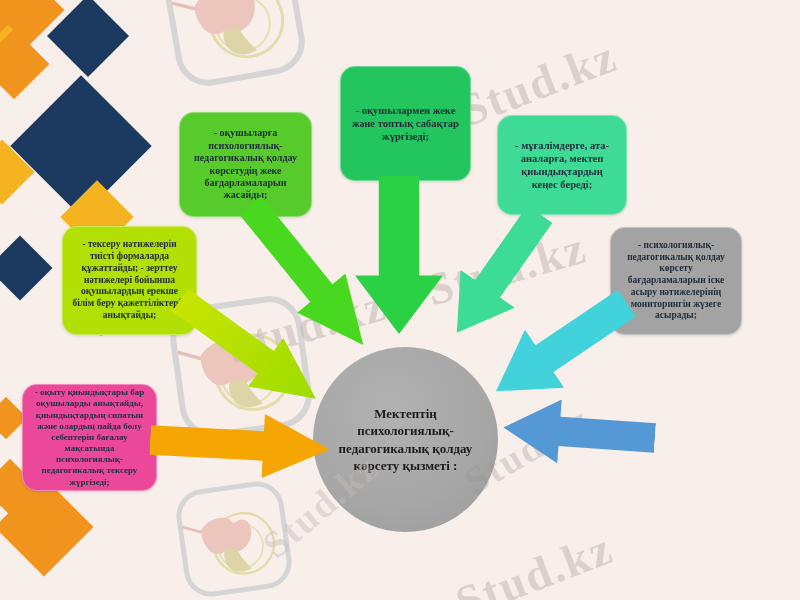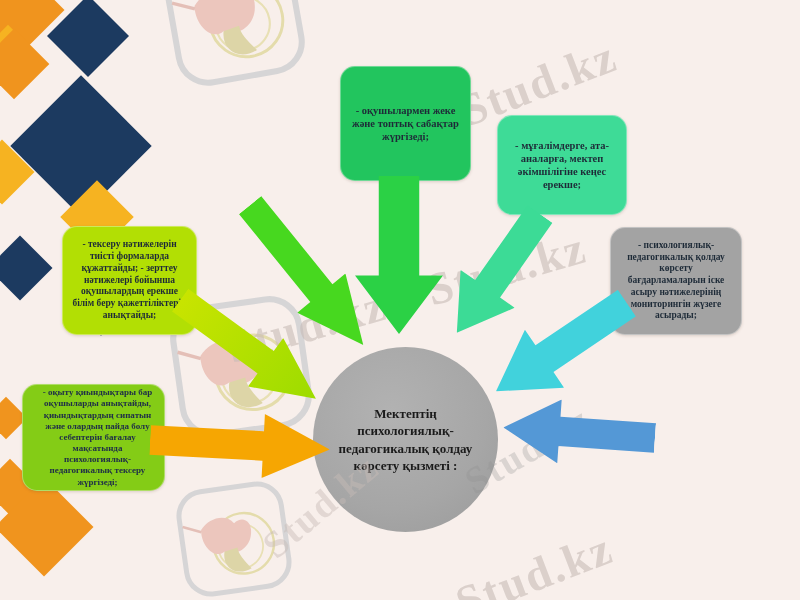--- a/index.html
+++ b/index.html
@@ -33,21 +33,21 @@
     display:block;padding:0 22px;font-weight:bold;font-size:13px;line-height:1.32;
     color:#1b1b1b;
   }
   
   .node{
     position:absolute;border-radius:15px;display:flex;align-items:center;justify-content:center;
     text-align:center;z-index:3;box-shadow:0 1px 3px rgba(90,60,40,.18);
     border:1px solid rgba(255,255,255,.35);
   }
   .node span{display:block;padding:5px 9px;font-weight:bold;color:#1e2b38;line-height:1.24;}
-  .n1{left:22px;top:384px;width:133px;height:105px;background:#84cc16;padding-left:8px;}
+  .n1{left:22px;top:384px;width:133px;height:105px;background:#ec4899;}
   .n1 span{font-size:9px;color:#203048;}
   .n2{left:62px;top:226px;width:133px;height:107px;background:#b2df04;}
   .n2 span{font-size:9.5px;}
   .n3{left:179px;top:112px;width:131px;height:103px;background:#57cb2b;}
   .n3 span{font-size:10px;}
   .n4{left:340px;top:66px;width:129px;height:113px;background:#22c55e;}
   .n4 span{font-size:10.5px;}
   .n5{left:497px;top:115px;width:128px;height:98px;background:#3edb97;}
   .n5 span{font-size:10.5px;}
   .n6{left:610px;top:227px;width:130px;height:106px;background:#a3a3a3;}
@@ -126,23 +126,26 @@
   <div class="arrow a5"></div>
   <div class="arrow a6"></div>
   <div class="arrow a7"></div>
 
   <div class="node n1">
     <span>- оқыту қиындықтары бар оқушыларды анықтайды, қиындықтардың сипатын және олардың пайда болу себептерін бағалау мақсатында психологиялық-педагогикалық тексеру жүргізеді;</span>
   </div>
   <div class="node n2">
     <span>- тексеру нәтижелерін тиісті формаларда құжаттайды; - зерттеу нәтижелері бойынша оқушылардың ерекше білім беру қажеттіліктерін анықтайды;</span>
   </div>
+  <div class="node n3">
+    <span>- оқушыларға психологиялық-педагогикалық қолдау көрсетудің жеке бағдарламаларын жасайды;</span>
+  </div>
   <div class="node n4">
     <span>- оқушылармен жеке және топтық сабақтар жүргізеді;</span>
   </div>
   <div class="node n5">
-    <span>- мұғалімдерге, ата-аналарға, мектеп әкімшілігіне кеңес ерекше;</span>
+    <span>- мұғалімдерге, ата-аналарға, мектеп қиындықтардың кеңес береді;</span>
   </div>
   <div class="node n6">
     <span>- психологиялық-педагогикалық қолдау көрсету бағдарламаларын іске асыру нәтижелерінің мониторингін жүзеге асырады;</span>
   </div>
 
 </div>
 
 </body></html>

